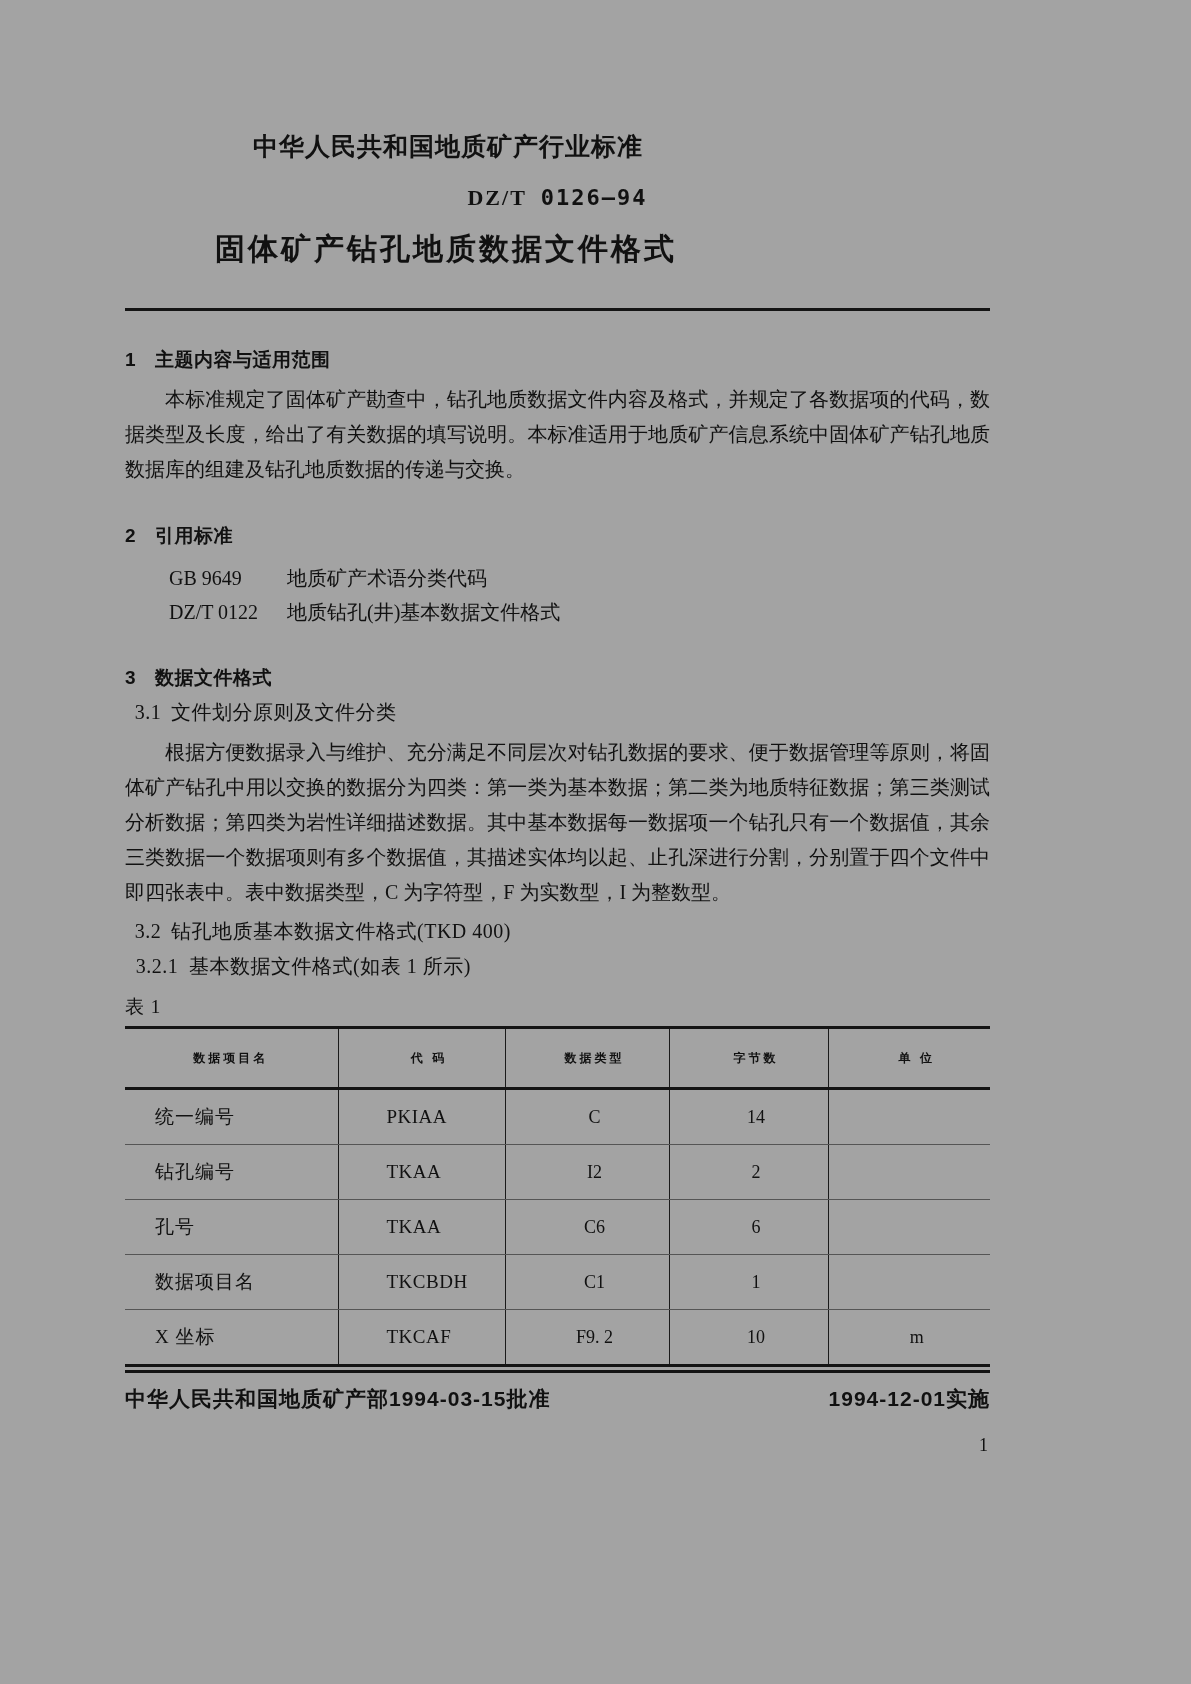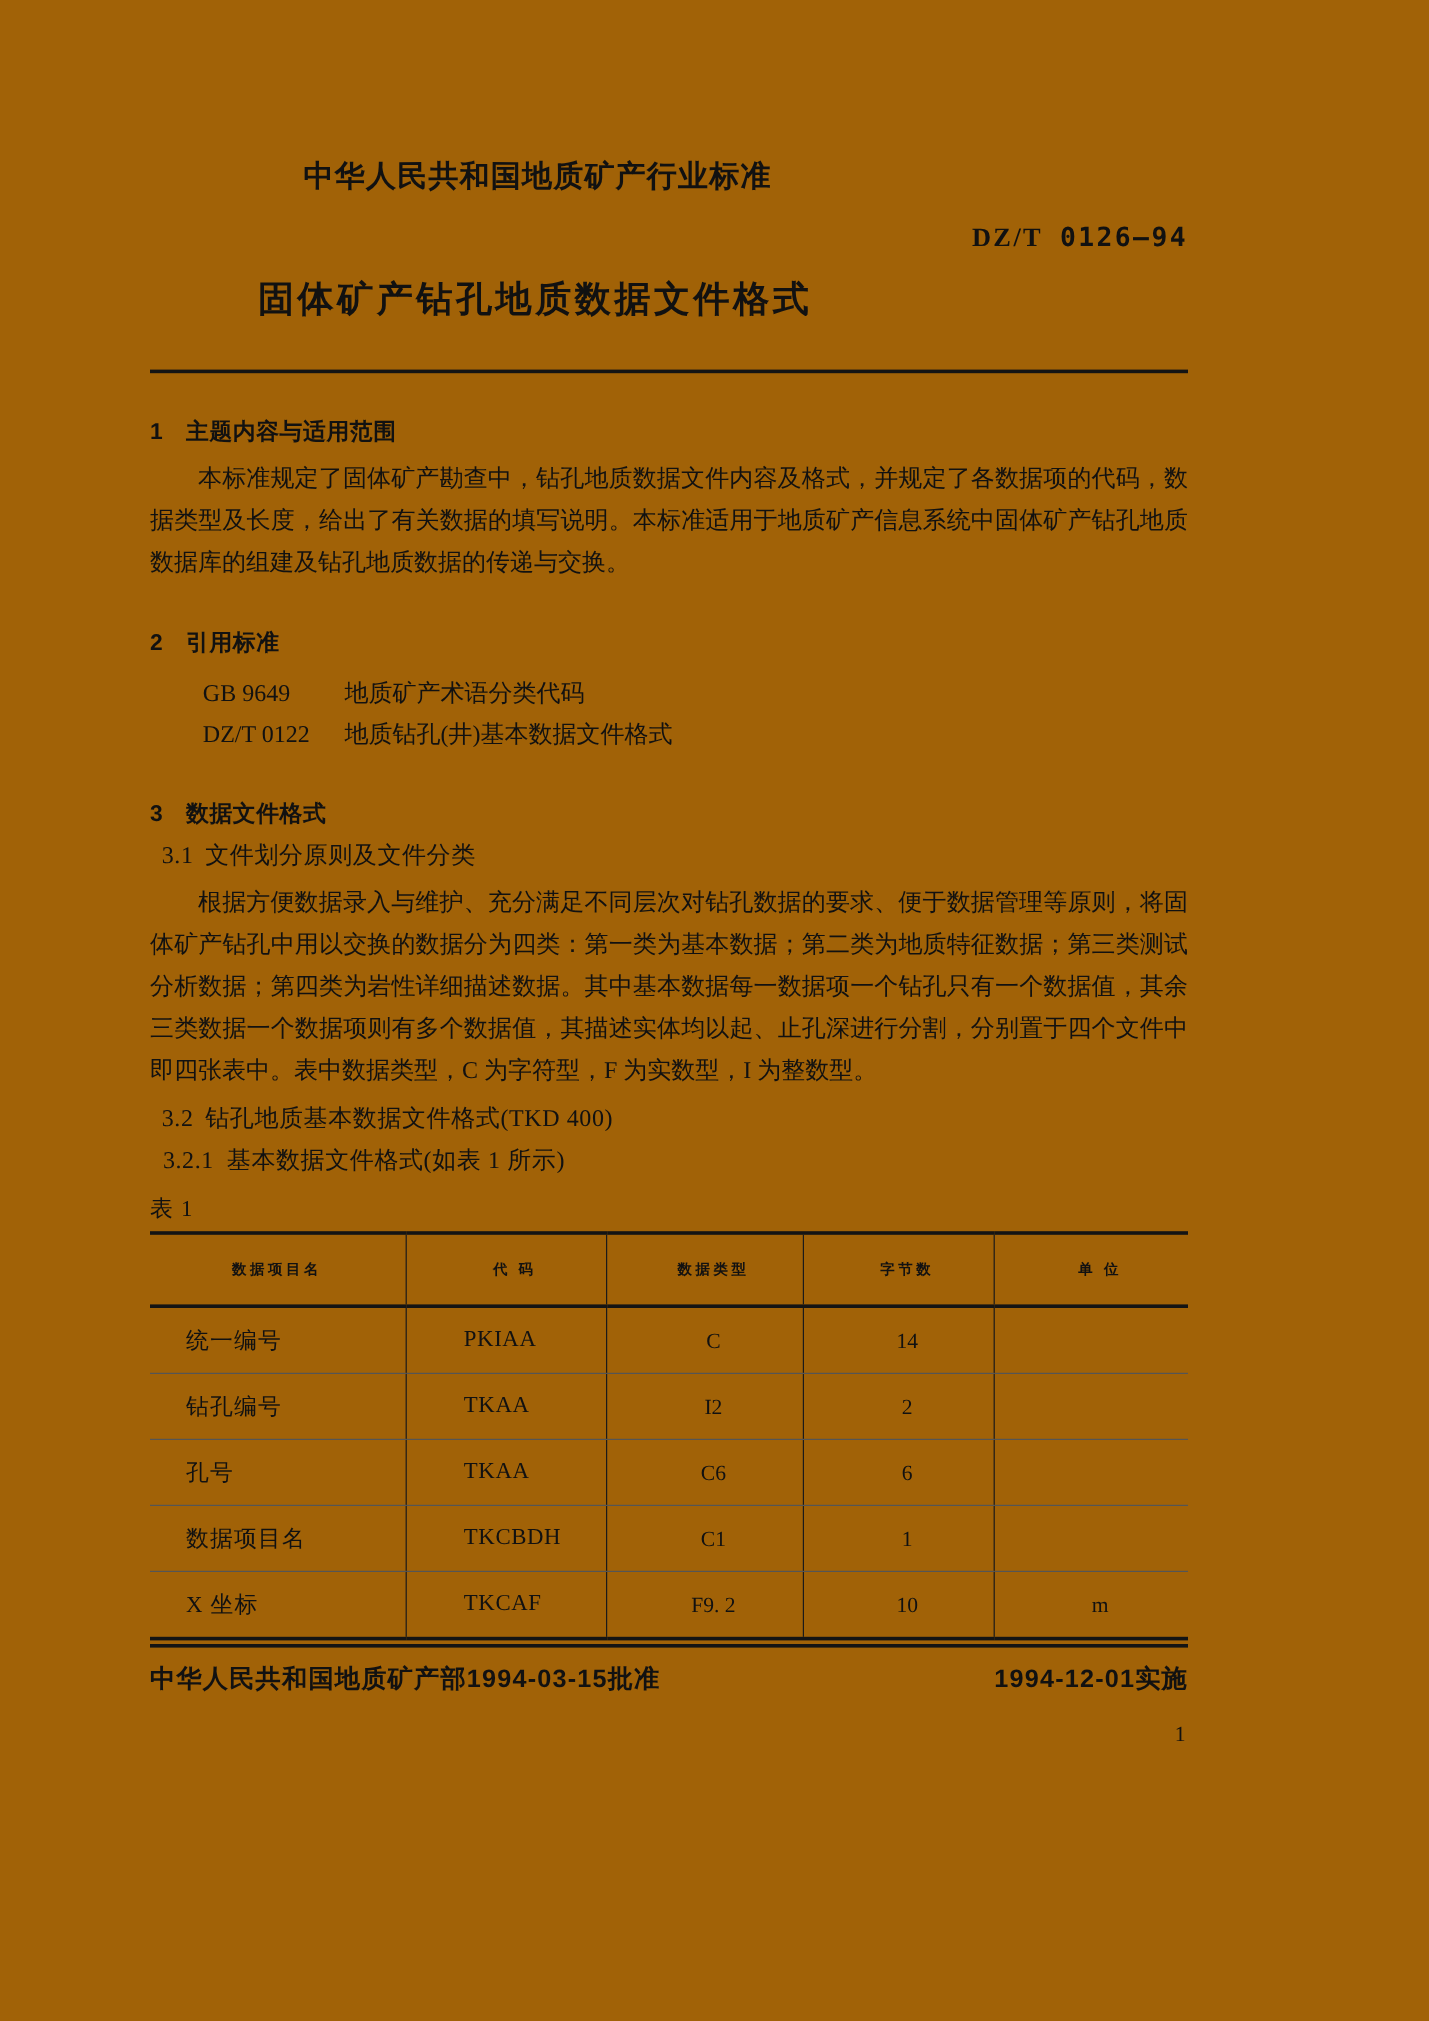--- a/index.html
+++ b/index.html
@@ -9,21 +9,21 @@
   }
   body {
     font-family: "Liberation Serif", "DejaVu Serif", serif;
     color: #111111;
   }
   .page {
     position: relative;
     width: 1191px;
     height: 1684px;
     margin: 0 auto;
-    background: #a16207;
+    background: #a3a3a3;
     overflow: hidden;
   }
   .content {
     position: absolute;
     left: 125px;
     top: 0;
     width: 865px;
   }
 
   
@@ -33,21 +33,21 @@
     font-size: 25px;
     letter-spacing: 1px;
     margin-top: 130px;
     margin-left: 128px;
   }
   .std-number {
     font-family: "Liberation Serif", "DejaVu Serif", serif;
     font-weight: bold;
     font-size: 22px;
     letter-spacing: 2px;
-    text-align: right;
+    text-align: center;
     margin-top: 22px;
     margin-right: 0px;
   }
   .std-number .num {
     font-family: "DejaVu Sans Mono", "Liberation Mono", monospace;
     font-weight: bold;
     letter-spacing: 2px;
     margin-left: 14px;
   }
   .doc-title {

